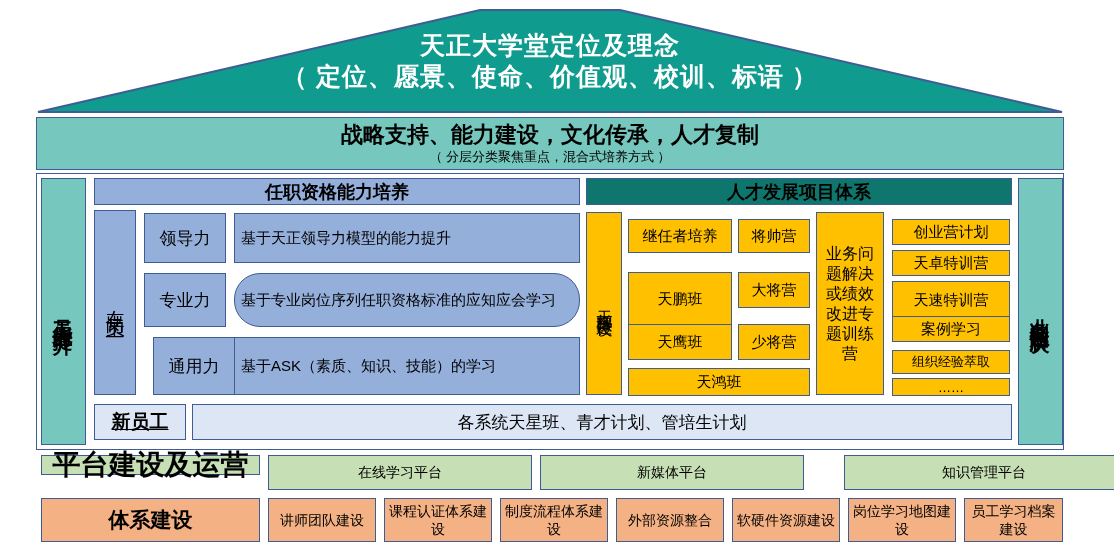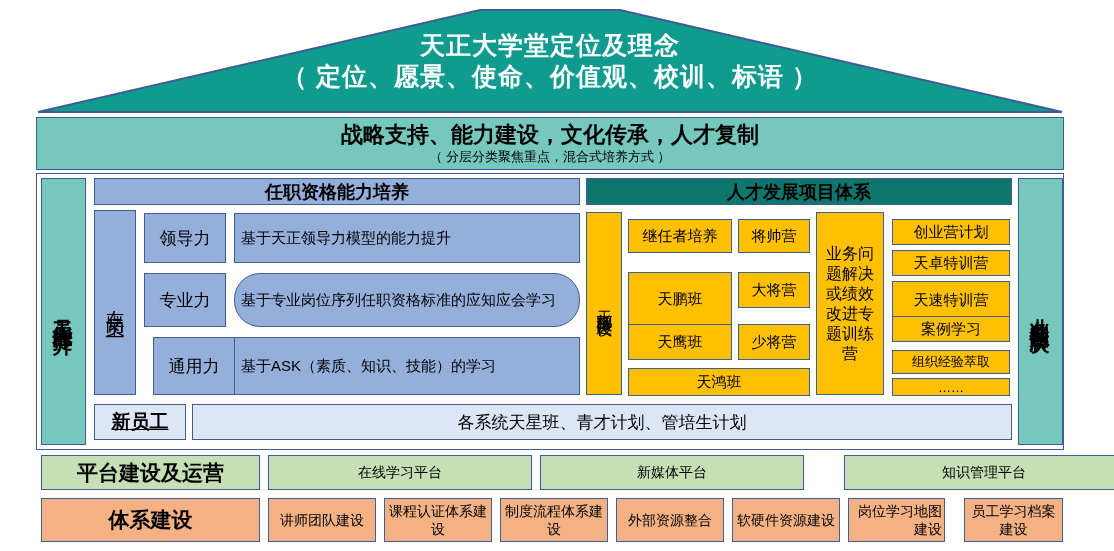--- a/index.html
+++ b/index.html
@@ -65,21 +65,21 @@
                 font-size:16px;letter-spacing:2px;}
   #orange-biz{left:816px;top:212px;width:68px;height:183px;background:#ffc000;
               border:1px solid #3f5c94;display:flex;align-items:center;justify-content:center;
               font-size:16px;line-height:20px;text-align:center;padding:0 2px;}
   .obox{background:#ffc000;border:1px solid #3f5c94;
         display:flex;align-items:center;justify-content:center;font-size:15px;}
 
   
   .gbox{background:#c6dfb4;border:1px solid #3f5c94;
         display:flex;align-items:center;justify-content:center;}
-  #g-title{left:41px;top:455px;width:219px;height:35px;font-size:21px;font-weight:bold;}
+  #g-title{left:41px;top:455px;width:219px;height:20px;font-size:28px;font-weight:bold;}
   .g-item{top:455px;height:35px;font-size:14px;}
 
   
   .sbox{background:#f4b183;border:1px solid #3f5c94;
         display:flex;align-items:center;justify-content:center;text-align:center;
         line-height:18px;}
   #s-title{left:41px;top:498px;width:219px;height:44px;font-size:21px;font-weight:bold;}
   .s-item{top:498px;height:44px;font-size:14px;padding:0 2px;}
 </style>
 </head>
@@ -148,16 +148,16 @@
   <div class="abs gbox g-item" style="left:268px;width:264px;">在线学习平台</div>
   <div class="abs gbox g-item" style="left:540px;width:264px;">新媒体平台</div>
   <div class="abs gbox g-item" style="left:844px;width:280px;">知识管理平台</div>
 
   <div class="abs sbox" id="s-title">体系建设</div>
   <div class="abs sbox s-item" style="left:268px;width:108px;">讲师团队建设</div>
   <div class="abs sbox s-item" style="left:384px;width:108px;">课程认证体系建设</div>
   <div class="abs sbox s-item" style="left:500px;width:108px;">制度流程体系建设</div>
   <div class="abs sbox s-item" style="left:616px;width:108px;">外部资源整合</div>
   <div class="abs sbox s-item" style="left:732px;width:108px;">软硬件资源建设</div>
-  <div class="abs sbox s-item" style="left:848px;width:97px;text-align:right;">岗位学习地图建设</div>
+  <div class="abs sbox s-item" style="left:848px;width:108px;">岗位学习地图建设</div>
   <div class="abs sbox s-item" style="left:964px;width:99px;">员工学习档案建设</div>
 
 </div>
 
 </body></html>

